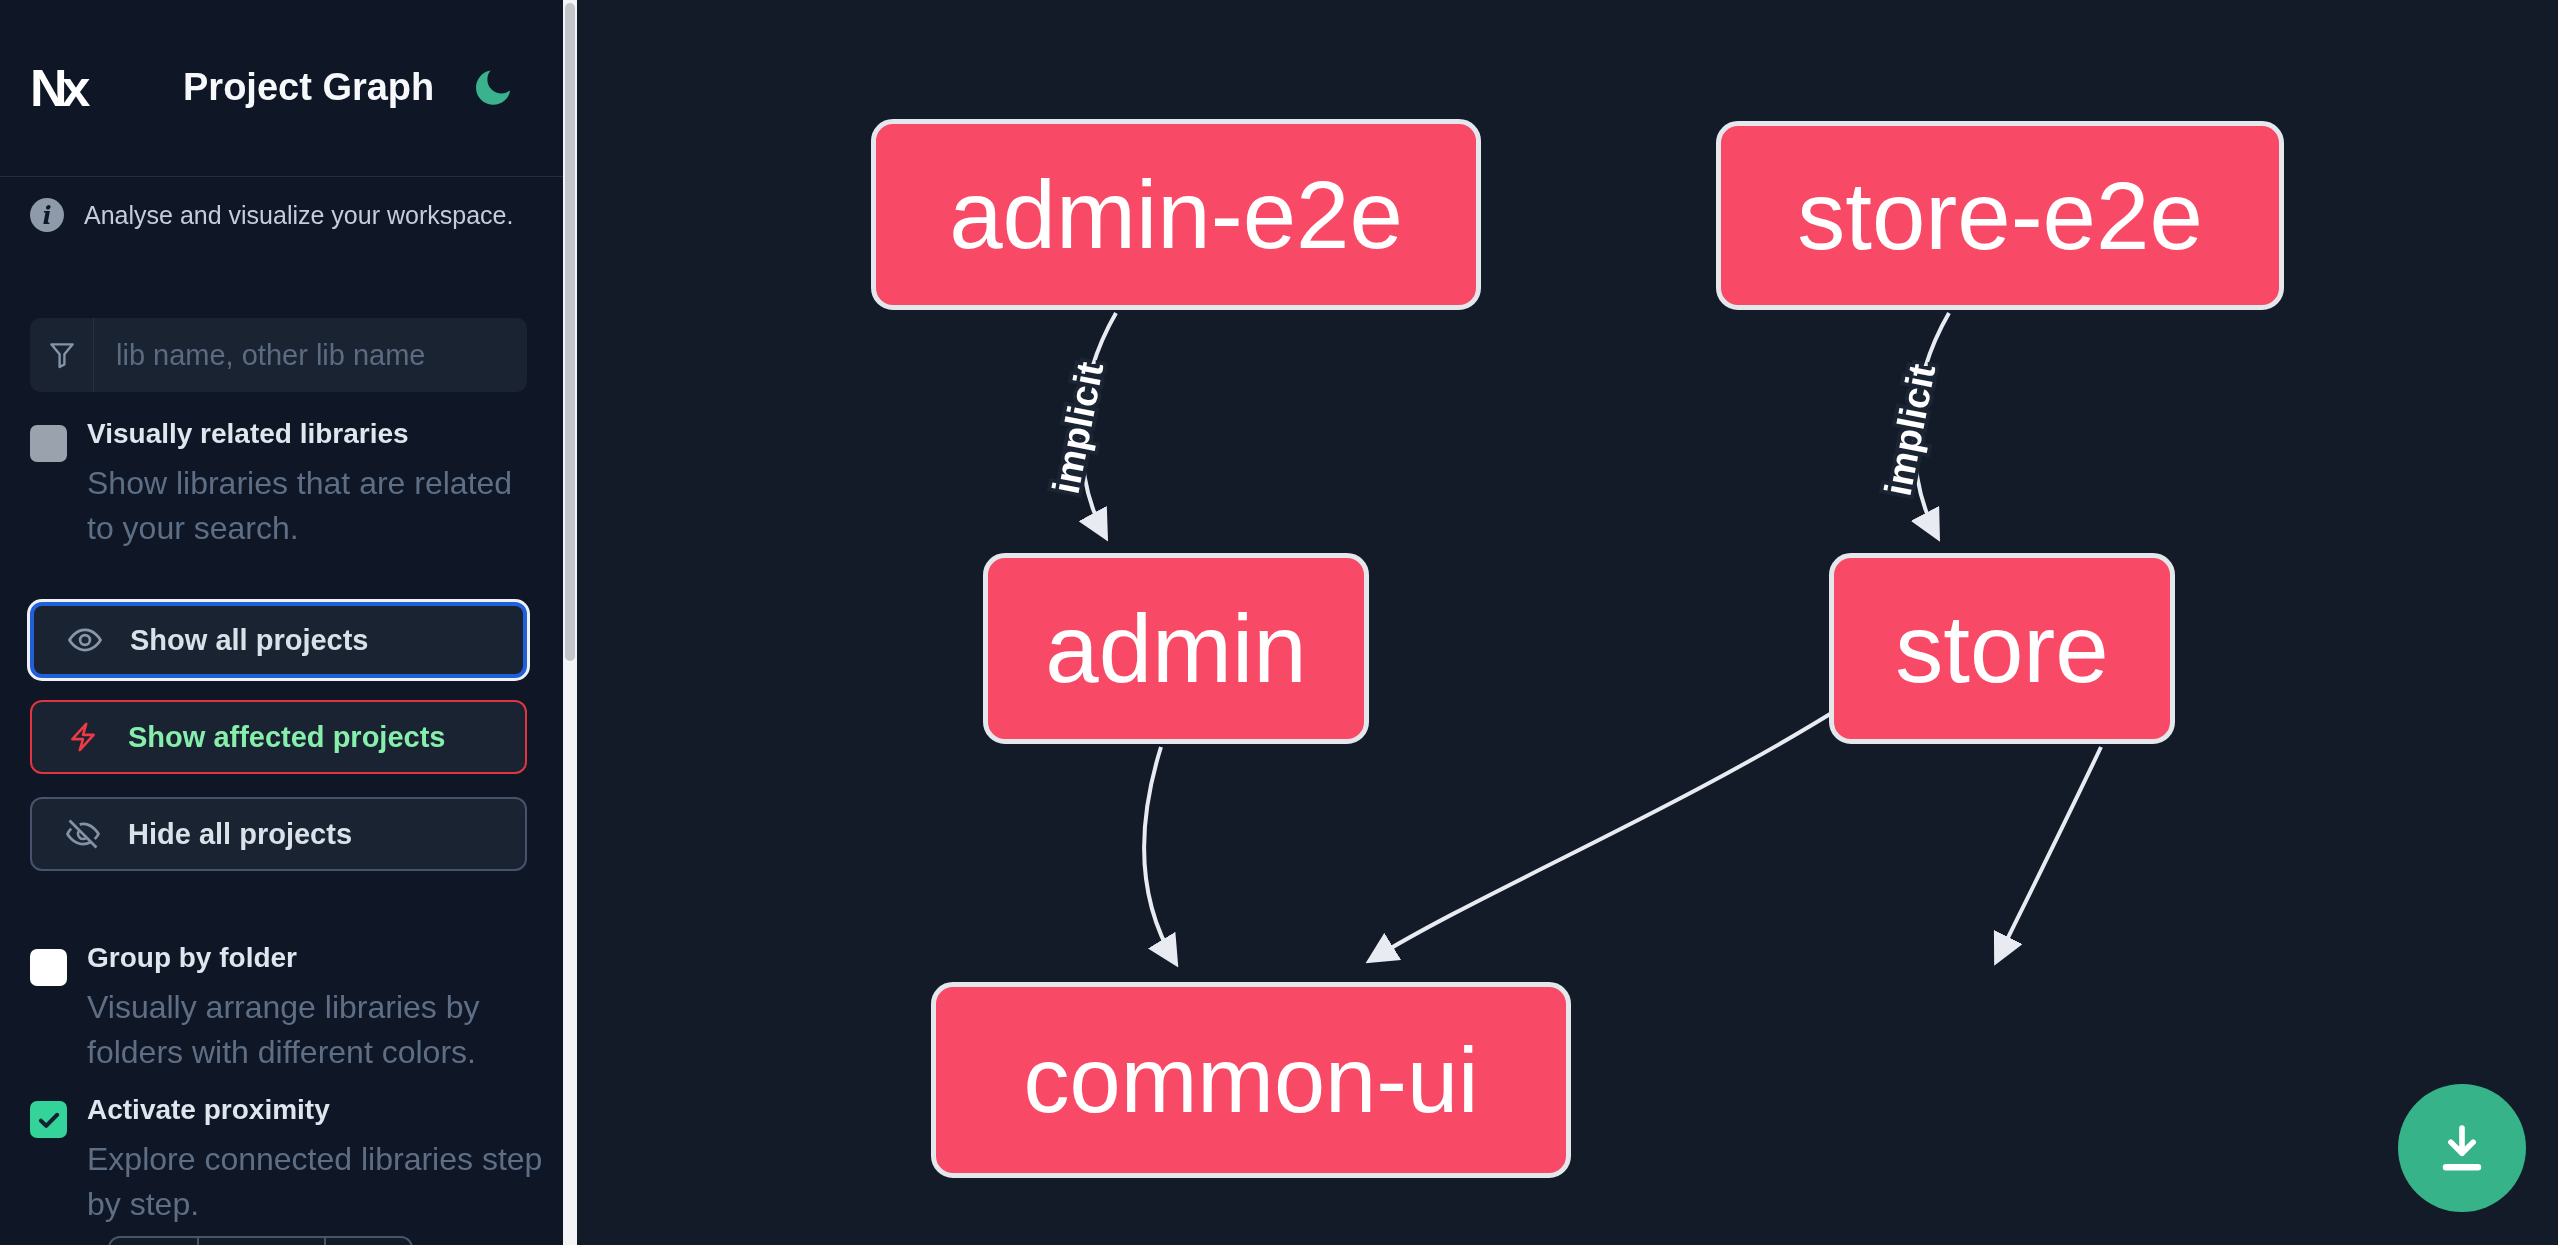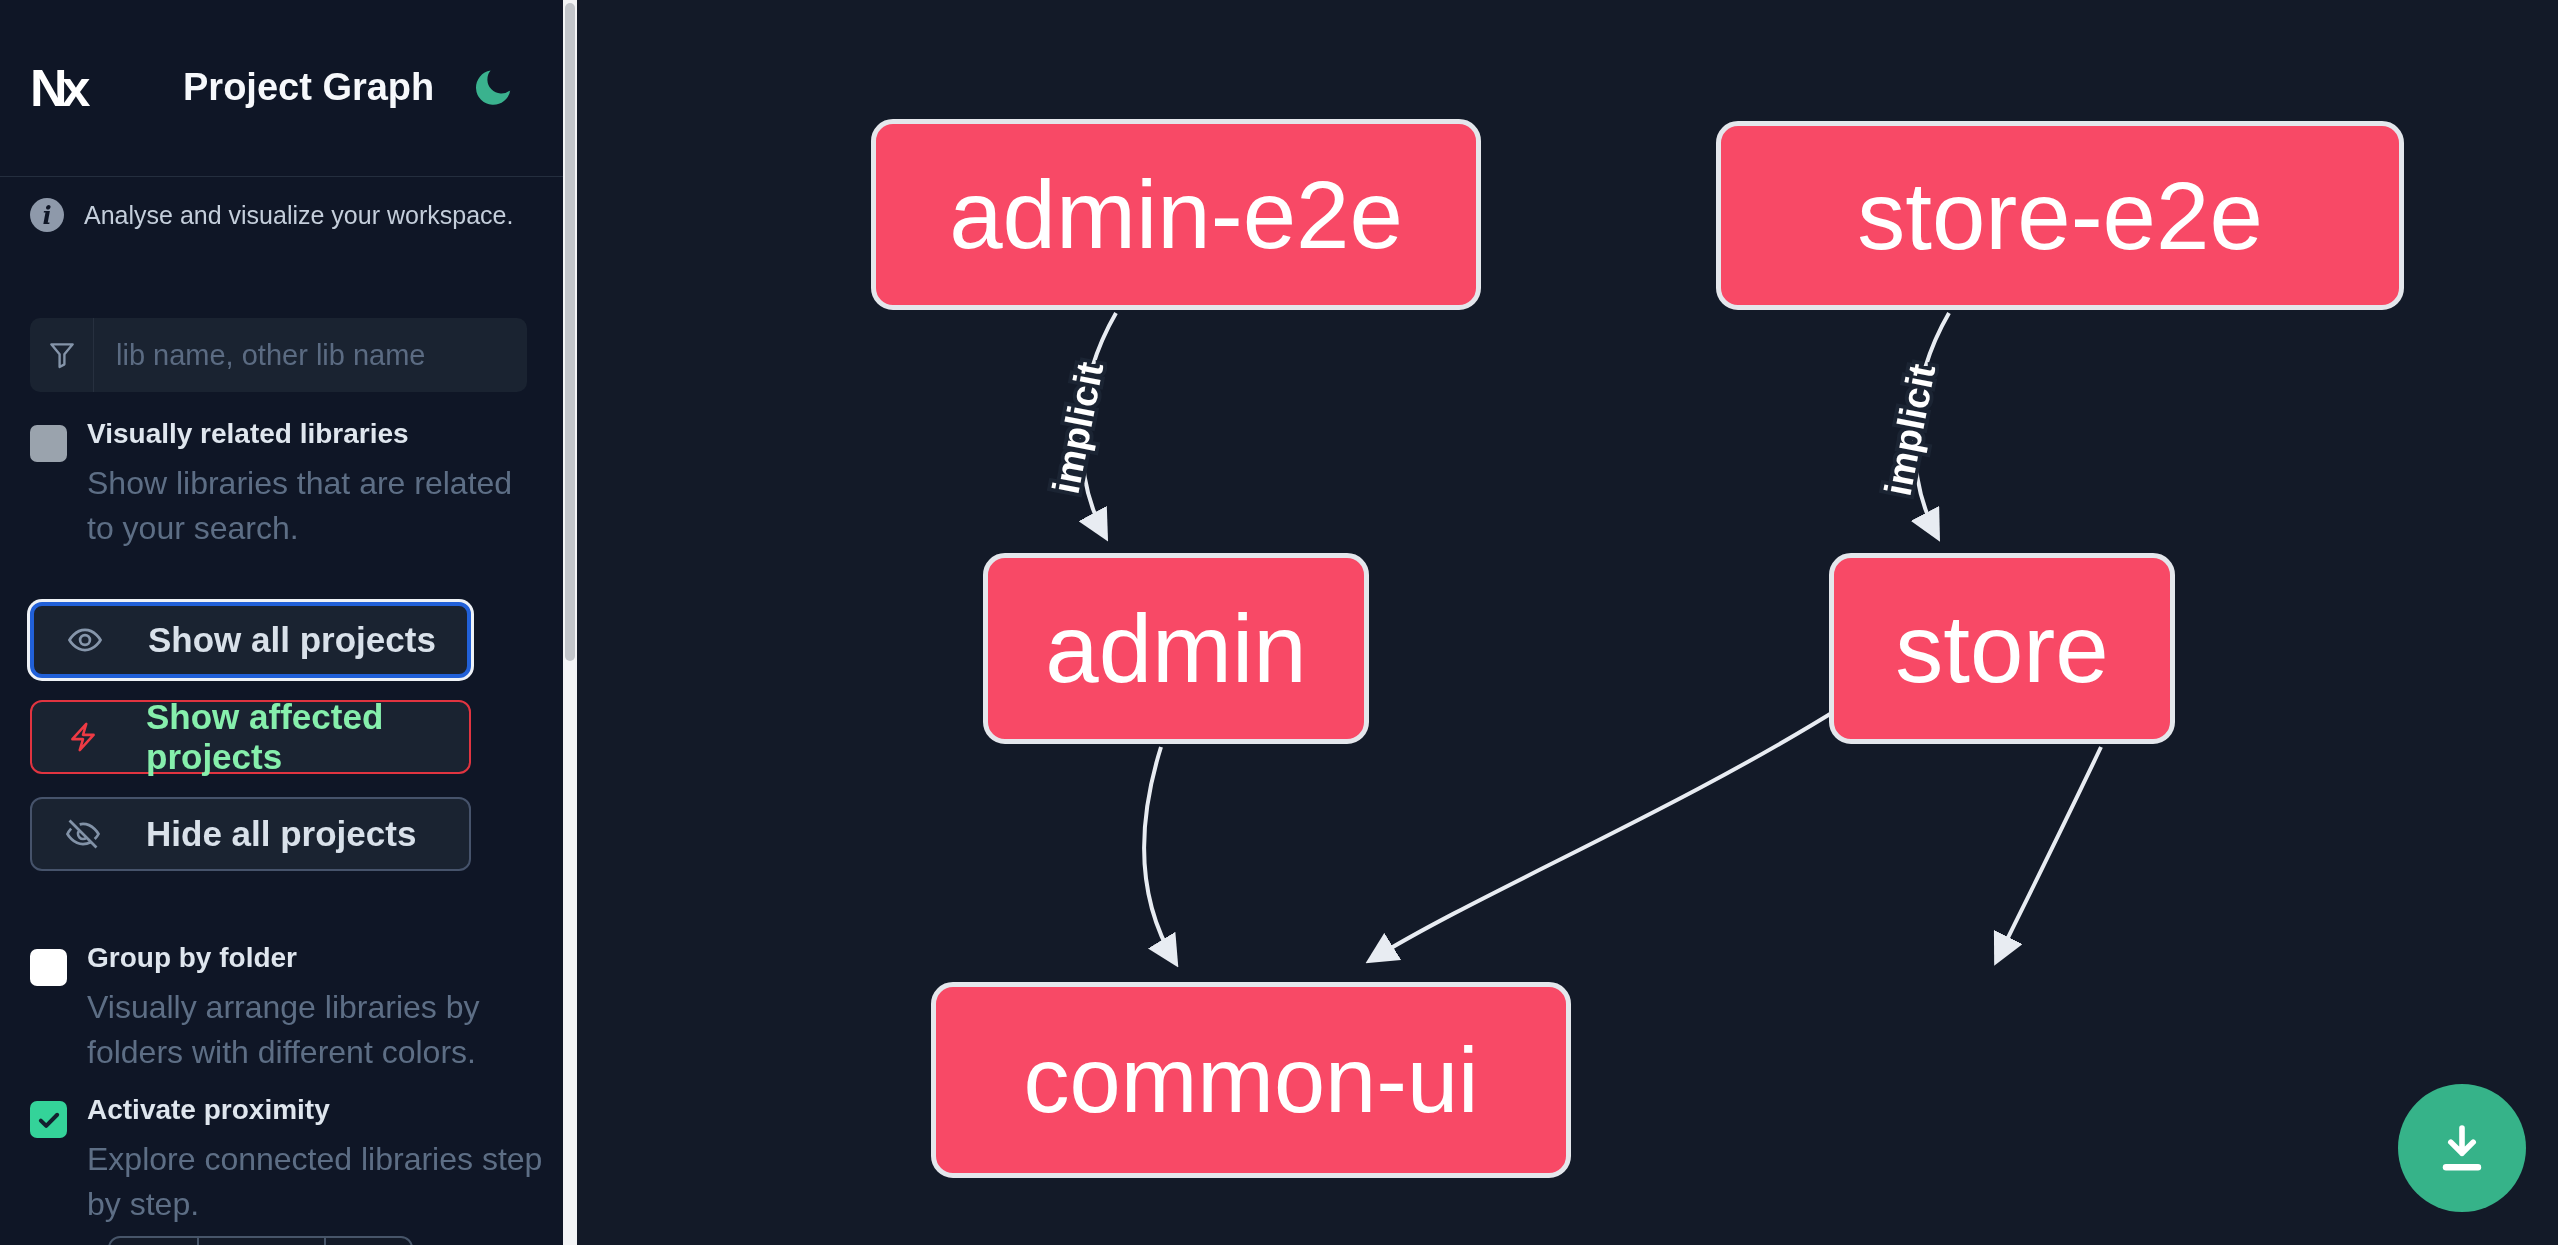--- a/index.html
+++ b/index.html
@@ -36,23 +36,23 @@
   .searchbox input::placeholder { color:#5b6b82; }
 
   .check-row { position:absolute; left:30px; }
   .checkbox { position:absolute; left:0; top:0; width:37px; height:37px; border-radius:7px; }
   .checkbox.gray { background:#9aa3ad; }
   .checkbox.white { background:#ffffff; }
   .checkbox.green { background:#34d399; display:flex; align-items:center; justify-content:center; }
   .check-label { position:absolute; left:57px; top:-7px; font-size:28px; font-weight:600; color:#dfe6ee; white-space:nowrap; }
   .check-desc  { position:absolute; left:57px; top:36px; font-size:32px; line-height:1.42; color:#5d6e85; width:460px; }
 
-  .sb-btn { position:absolute; left:30px; width:441px; height:74px; border-radius:12px;
-            background:#1a2331; display:flex; align-items:center; gap:44px; padding-left:32px;
-            font-size:35px; font-weight:600; color:#d9e1ea; cursor:pointer; }
+  .sb-btn { position:absolute; left:30px; width:497px; height:74px; border-radius:12px;
+            background:#1a2331; display:flex; align-items:center; gap:26px; padding-left:32px;
+            font-size:29px; font-weight:600; color:#d9e1ea; cursor:pointer; }
   .sb-btn .bicon { width:38px; height:38px; flex:none; display:flex; align-items:center; justify-content:center; }
   #btn-show-all { top:602px; height:76px; border:4px solid #2160d8; box-shadow:0 0 0 3px #eef2f7; }
   #btn-show-affected { top:700px; border:2px solid #e13440; color:#86efac; }
   #btn-hide-all { top:797px; border:2px solid #46536b; }
 
   .stepper { position:absolute; left:108px; top:1236px; width:305px; height:40px;
              border:2px solid #475569; border-radius:12px; display:flex; background:#131a28; }
   .stepper .seg { height:100%; }
   .stepper .seg + .seg { border-left:2px solid #475569; }
 
@@ -61,21 +61,21 @@
   .sb-scroll-thumb { position:absolute; left:2px; top:3px; width:10px; height:658px; border-radius:5px; background:#c2c5ca; }
 
   
   #canvas { position:absolute; left:577px; top:0; width:1981px; height:1245px; background:#131a28; }
   #edges { position:absolute; left:0; top:0; z-index:1; }
   .gnode { position:absolute; z-index:2; display:flex; align-items:center; justify-content:center;
            border:5px solid #e4e7ec; border-radius:22px; color:#fff; font-size:96px; cursor:pointer; }
   .gnode.pink { background:#f84966; }
   .gnode.gray { background:#697080; }
   #node-admin-e2e { left:294px; top:119px; width:610px; height:191px; }
-  #node-store-e2e { left:1139px; top:121px; width:688px; height:189px; }
+  #node-store-e2e { left:1139px; top:121px; width:568px; height:189px; }
   #node-admin     { left:406px; top:553px; width:386px; height:191px; }
   #node-store     { left:1252px; top:553px; width:346px; height:191px; }
   #node-common-ui { left:354px; top:982px; width:640px; height:196px; font-size:92px; }
   #node-products  { left:1235px; top:982px; width:531px; height:196px; font-size:92px; }
 
   .fab { position:absolute; left:1821px; top:1084px; width:128px; height:128px; border-radius:50%;
          background:#36b389; z-index:3; display:flex; align-items:center; justify-content:center; cursor:pointer; }
 </style>
 </head>
 <body>

